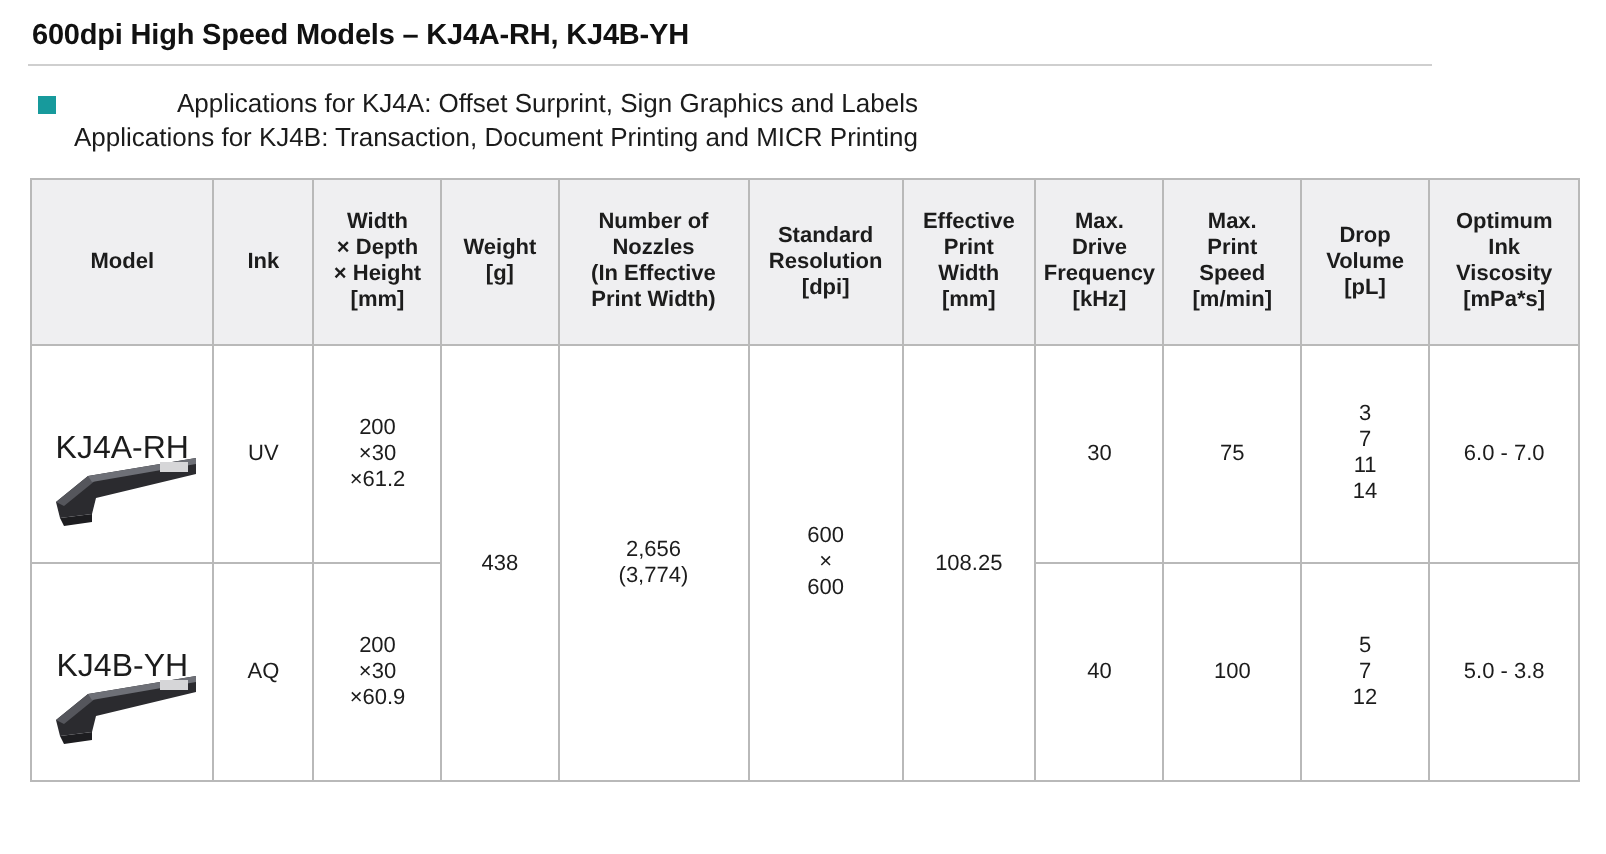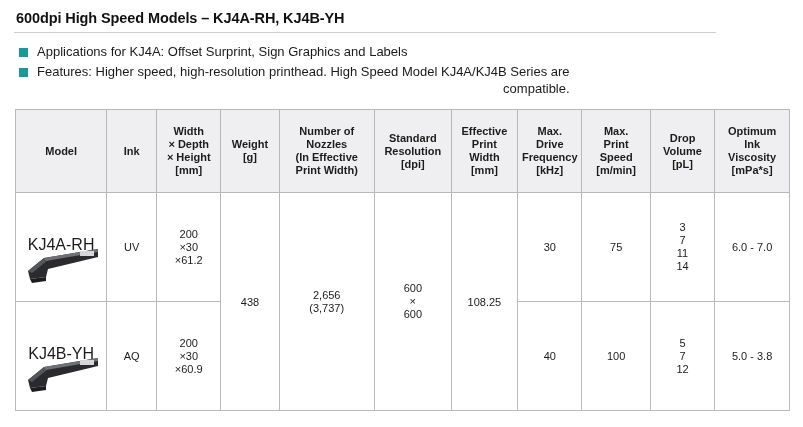--- a/index.html
+++ b/index.html
@@ -122,27 +122,21 @@
 <div class="page">
 
   <div class="title">600dpi High Speed Models – KJ4A-RH, KJ4B-YH</div>
   <div class="title-rule"></div>
 
   <div class="bullets">
     <div class="bullet-row">
       <span class="bullet-marker"></span>
       <span class="bullet-text">
         <span class="line">Applications for KJ4A: Offset Surprint, Sign Graphics and Labels</span>
-      </span>
-    </div>
-    <div class="bullet-row">
-      <span class="bullet-marker"></span>
-      <span class="bullet-text">
-        <span class="line">Features: Higher speed, high-resolution printhead. High Speed Model KJ4A/KJ4B Series are</span>
-        <span class="line">compatible.</span>
+        <span class="line">Applications for KJ4B: Transaction, Document Printing and MICR Printing</span>
       </span>
     </div>
   </div>
 
   <table class="spec">
     <colgroup>
       <col class="col-model">
         <col class="col-ink">
         <col class="col-wdh">
         <col class="col-weight">
@@ -228,21 +222,21 @@
         </td>
         <td>UV</td>
         <td>
           <span class="ml">200</span>
           <span class="ml">×30</span>
           <span class="ml">×61.2</span>
         </td>
         <td rowspan="2">438</td>
         <td rowspan="2">
           <span class="ml">2,656</span>
-          <span class="ml">(3,737)</span>
+          <span class="ml">(3,774)</span>
         </td>
         <td rowspan="2">
           <span class="ml">600</span>
           <span class="ml">×</span>
           <span class="ml">600</span>
         </td>
         <td rowspan="2">108.25</td>
         <td>30</td>
         <td>75</td>
         <td>

